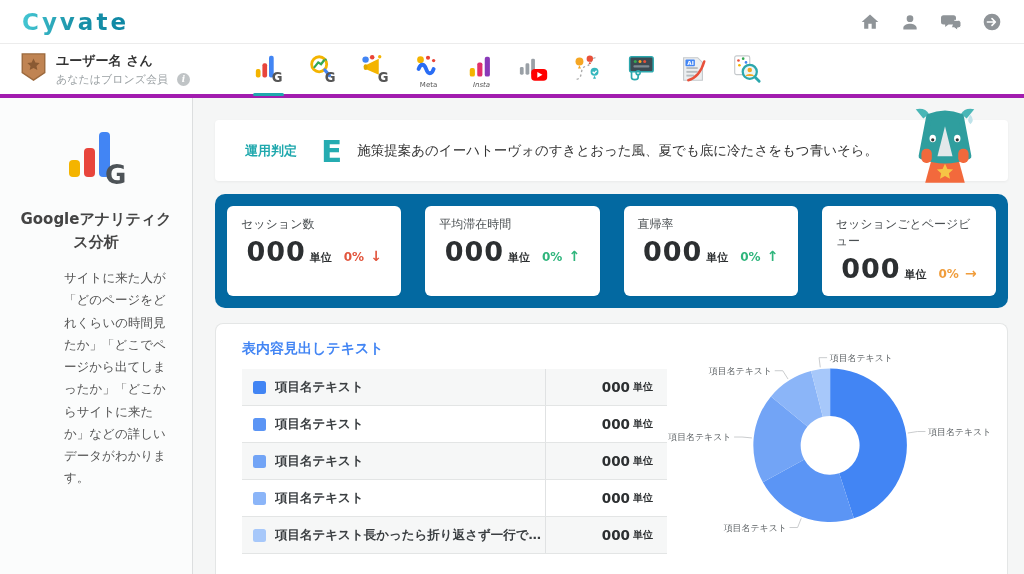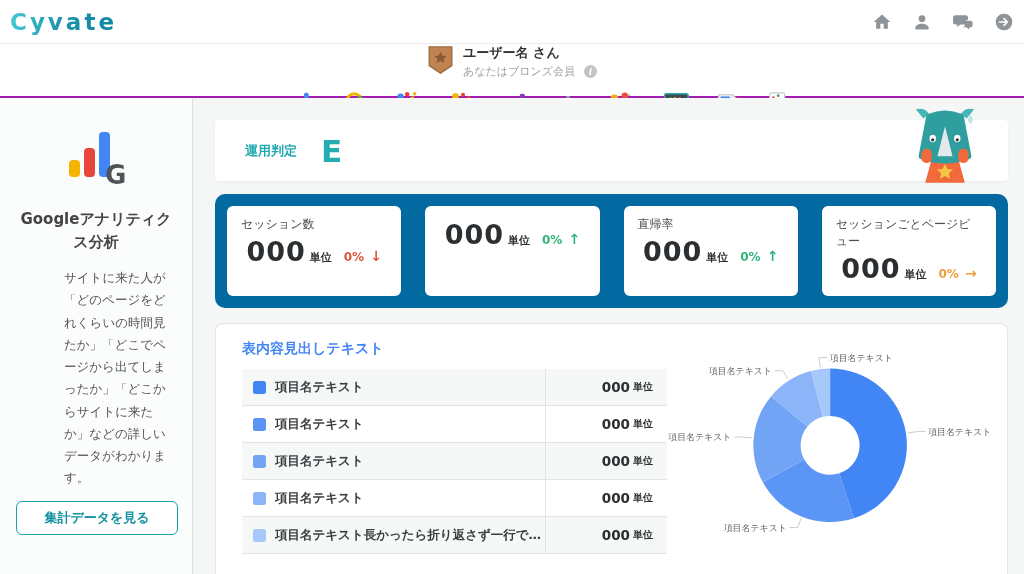--- a/index.html
+++ b/index.html
@@ -1,30 +1,30 @@
 <!DOCTYPE html>
 <html><head>
 <meta charset="utf-8">
 <style>
   * { margin:0; padding:0; box-sizing:border-box; }
   html,body { width:1024px; height:574px; overflow:hidden; background:#fff;
     font-family:"DejaVu Sans","Liberation Sans",sans-serif; }
 
   
   .hdr { height:44px; display:flex; align-items:center; justify-content:space-between;
-    padding:0 10px; background:#fff; border-bottom:1px solid #ececec; }
+    padding:0 22px; background:#fff; border-bottom:1px solid #ececec; }
   .logo { font-size:23px; font-weight:bold; letter-spacing:3px;
     background:linear-gradient(90deg,#45c7d3,#1a92a8,#0d86a4);
     -webkit-background-clip:text; background-clip:text; color:transparent; }
   .hdr-icons { display:flex; gap:20px; align-items:center; }
   .hdr-icons svg { display:block; }
 
   
   .ubar { height:54px; display:flex; align-items:center; padding:0 20px;
-    background:#fff; border-bottom:2px solid #a21caf;flex-direction:column; }
+    background:#fff; border-bottom:4px solid #a21caf; }
   .uinfo { display:flex; align-items:center; gap:9px; }
   .uname { font-size:13px; font-weight:bold; color:#333; }
   .umem { font-size:11px; color:#9aa0a3; margin-top:2px; display:flex; align-items:center; gap:9px; }
   .info-dot { width:13px; height:13px; border-radius:50%; background:#c0c4c6; color:#fff;
     font-size:9px; font-weight:bold; display:inline-flex; align-items:center; justify-content:center;
     font-family:"DejaVu Serif",serif; font-style:italic; }
   .tabs { display:flex; gap:16px; margin-left:60px; }
   .tab { width:37px; height:54px; position:relative; display:flex; align-items:center;
     justify-content:center; cursor:pointer; }
   .tab svg { display:block; }
@@ -247,28 +247,28 @@
     <span>
       <svg width="62" height="58" viewBox="0 0 62 58">
         <rect x="4" y="32" width="11" height="17" rx="4" fill="#f4b400"></rect>
         <rect x="19" y="20" width="11" height="29" rx="4" fill="#e8453c"></rect>
         <rect x="34" y="4" width="11" height="45" rx="4" fill="#4285f4"></rect>
         <text x="40" y="56" font-size="26" font-weight="bold" fill="#4d5357" font-family="DejaVu Sans">G</text>
       </svg>
     </span>
     <div class="sb-title">Googleアナリティクス分析</div>
     <div class="sb-desc">サイトに来た人が「どのページをどれくらいの時間見たか」「どこでページから出てしまったか」「どこからサイトに来たか」などの詳しいデータがわかります。</div>
-    <button class="sb-btn">集計データを見る</button>
   </div>
 
   <div class="content">
 
     <div class="banner">
       <span class="b-label">運用判定</span>
       <span class="b-grade">E</span>
+      <span class="b-msg">施策提案あのイーハトーヴォのすきとおった風、夏でも底に冷たさをもつ青いそら。</span>
       <span class="rhino">
         <svg width="66" height="76" viewBox="0 0 70 80">
           <path d="M12 12 L4 2 Q14 0 18 7z" fill="#49b6b6"></path>
           <path d="M58 12l8-10Q56 0 52 7z" fill="#49b6b6"></path>
           <path d="M20 58h30l6 22H14z" fill="#f2693c"></path>
           <path d="M35 60l2.6 5.4 6 .6-4.5 4 1.2 5.9L35 73l-5.3 2.9 1.2-5.9-4.5-4 6-.6z" fill="#f6c445"></path>
           <path d="M18 10Q35 3 52 10l8 42q-25 9-50 0z" fill="#2f9e9e" stroke="#2f9e9e" stroke-width="6" stroke-linejoin="round"></path>
           <path d="M35 20l8 32H27z" fill="#e3e8ea"></path>
           <ellipse cx="22" cy="33" rx="3.4" ry="4" fill="#fff"></ellipse>
             <circle cx="22" cy="34.5" r="1.7" fill="#333"></circle>
@@ -285,20 +285,21 @@
         <div class="kpi">
           <div class="kpi-label">セッション数</div>
           <div class="kpi-row">
             <span class="kpi-val">000</span>
             <span class="kpi-unit">単位</span>
             <span class="kpi-chg" style="color:#e2553d">0%</span>
             <span class="kpi-arrow" style="color:#e2553d">↓</span>
           </div>
         </div>
         <div class="kpi">
+          <div class="kpi-label">平均滞在時間</div>
           <div class="kpi-row">
             <span class="kpi-val">000</span>
             <span class="kpi-unit">単位</span>
             <span class="kpi-chg" style="color:#2fb57c">0%</span>
             <span class="kpi-arrow" style="color:#2fb57c">↑</span>
           </div>
         </div>
         <div class="kpi">
           <div class="kpi-label">直帰率</div>
           <div class="kpi-row">

